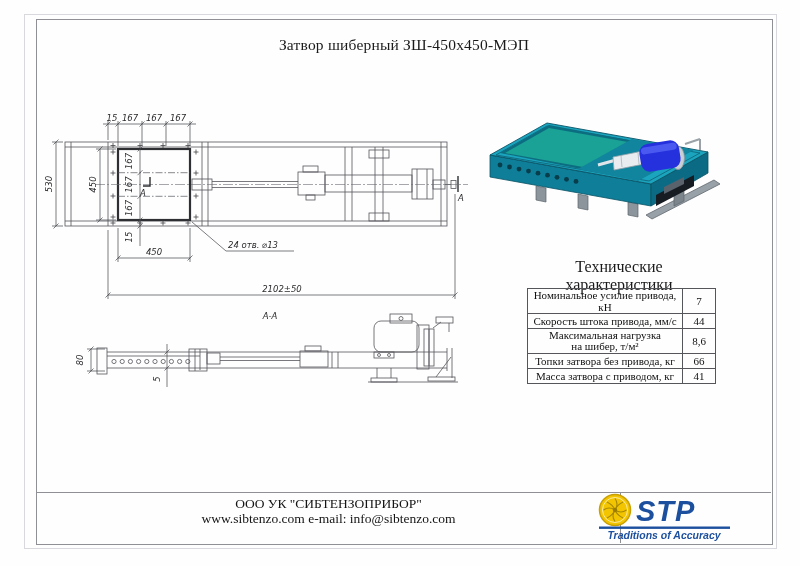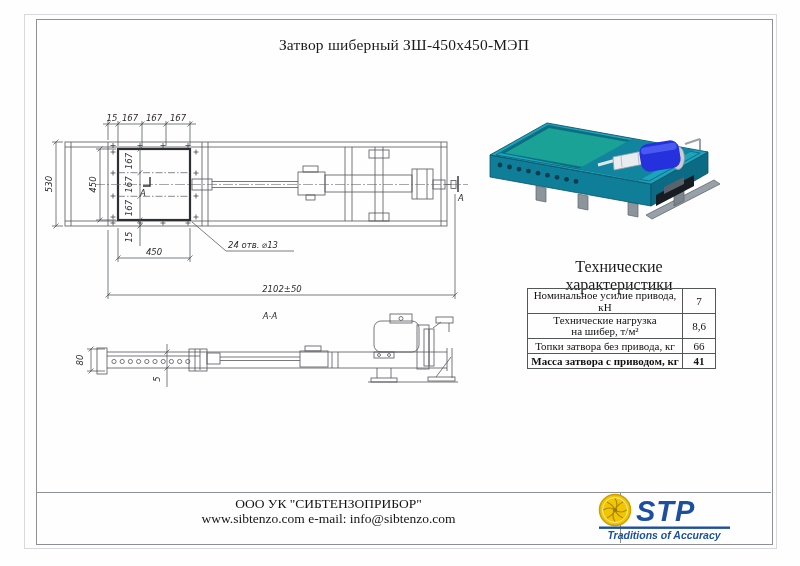--- a/index.html
+++ b/index.html
@@ -12,21 +12,21 @@
   svg text.dim{font:italic 8.5px "DejaVu Sans",sans-serif;fill:#2b2b2e;}
   svg text.section{font:italic 8.5px "DejaVu Sans",sans-serif;fill:#2b2b2e;}
   .specs-heading{position:absolute;left:528px;top:258px;width:182px;text-align:center;
     font-family:"Liberation Serif",serif;font-size:16px;color:#1a1a1a;}
   table.spec-table{position:absolute;left:527px;top:288px;border-collapse:collapse;}
   table.spec-table td{border:1px solid #55565a;font-family:"Liberation Serif",serif;
     font-size:11px;color:#111;padding:0 3px;vertical-align:middle;text-align:center;}
   td.lbl{width:148px;}
   td.val{width:26px;text-align:center;}
   tr.r1 td{height:15px;} tr.r2 td{height:14px;} tr.r3 td{height:24px;}
-  tr.r4 td{height:14px;} tr.r5 td{height:14px;font-weight:bold;}
+  tr.r4 td{height:14px;} tr.r5 td{height:14px;}
   .two-line{line-height:11px;display:block;}
   .footer-divider{position:absolute;left:37px;top:492px;width:734px;height:0;border-top:1px solid #8f8f96;}
   .footer-vline{position:absolute;left:620px;top:492px;width:0;height:51px;border-left:1px solid #8f8f96;}
   .footer-text{position:absolute;left:37px;top:496px;width:583px;text-align:center;
     font-family:"Liberation Serif",serif;font-size:13.5px;line-height:15px;color:#141414;}
   .logo-box{position:absolute;left:594px;top:493px;width:142px;height:50px;}
 </style>
 </head>
 <body>
 
@@ -201,23 +201,27 @@
     <path d="M207,41 L222,36 M222,36 V47" stroke="#9aa2a8" stroke-width="2" fill="none"></path>
   </svg>
 
   <div class="specs-heading">Технические характеристики</div>
   <table class="spec-table">
     <tbody>
         <tr class="r1">
       <td class="lbl">Номинальное усилие привода, кН</td>
       <td class="val">7</td>
     </tr>
+    <tr class="r2">
+      <td class="lbl">Скорость штока привода, мм/с</td>
+      <td class="val">44</td>
+    </tr>
     <tr class="r3">
       <td class="lbl">
-        <span class="two-line">Технические нагрузка</span>
+        <span class="two-line">Максимальная нагрузка</span>
         <span class="two-line">на шибер, т/м²</span>
       </td>
       <td class="val">8,6</td>
     </tr>
     <tr class="r4">
       <td class="lbl">Топки затвора без привода, кг</td>
       <td class="val">66</td>
     </tr>
     <tr class="r5">
       <td class="lbl">Масса затвора с приводом, кг</td>

